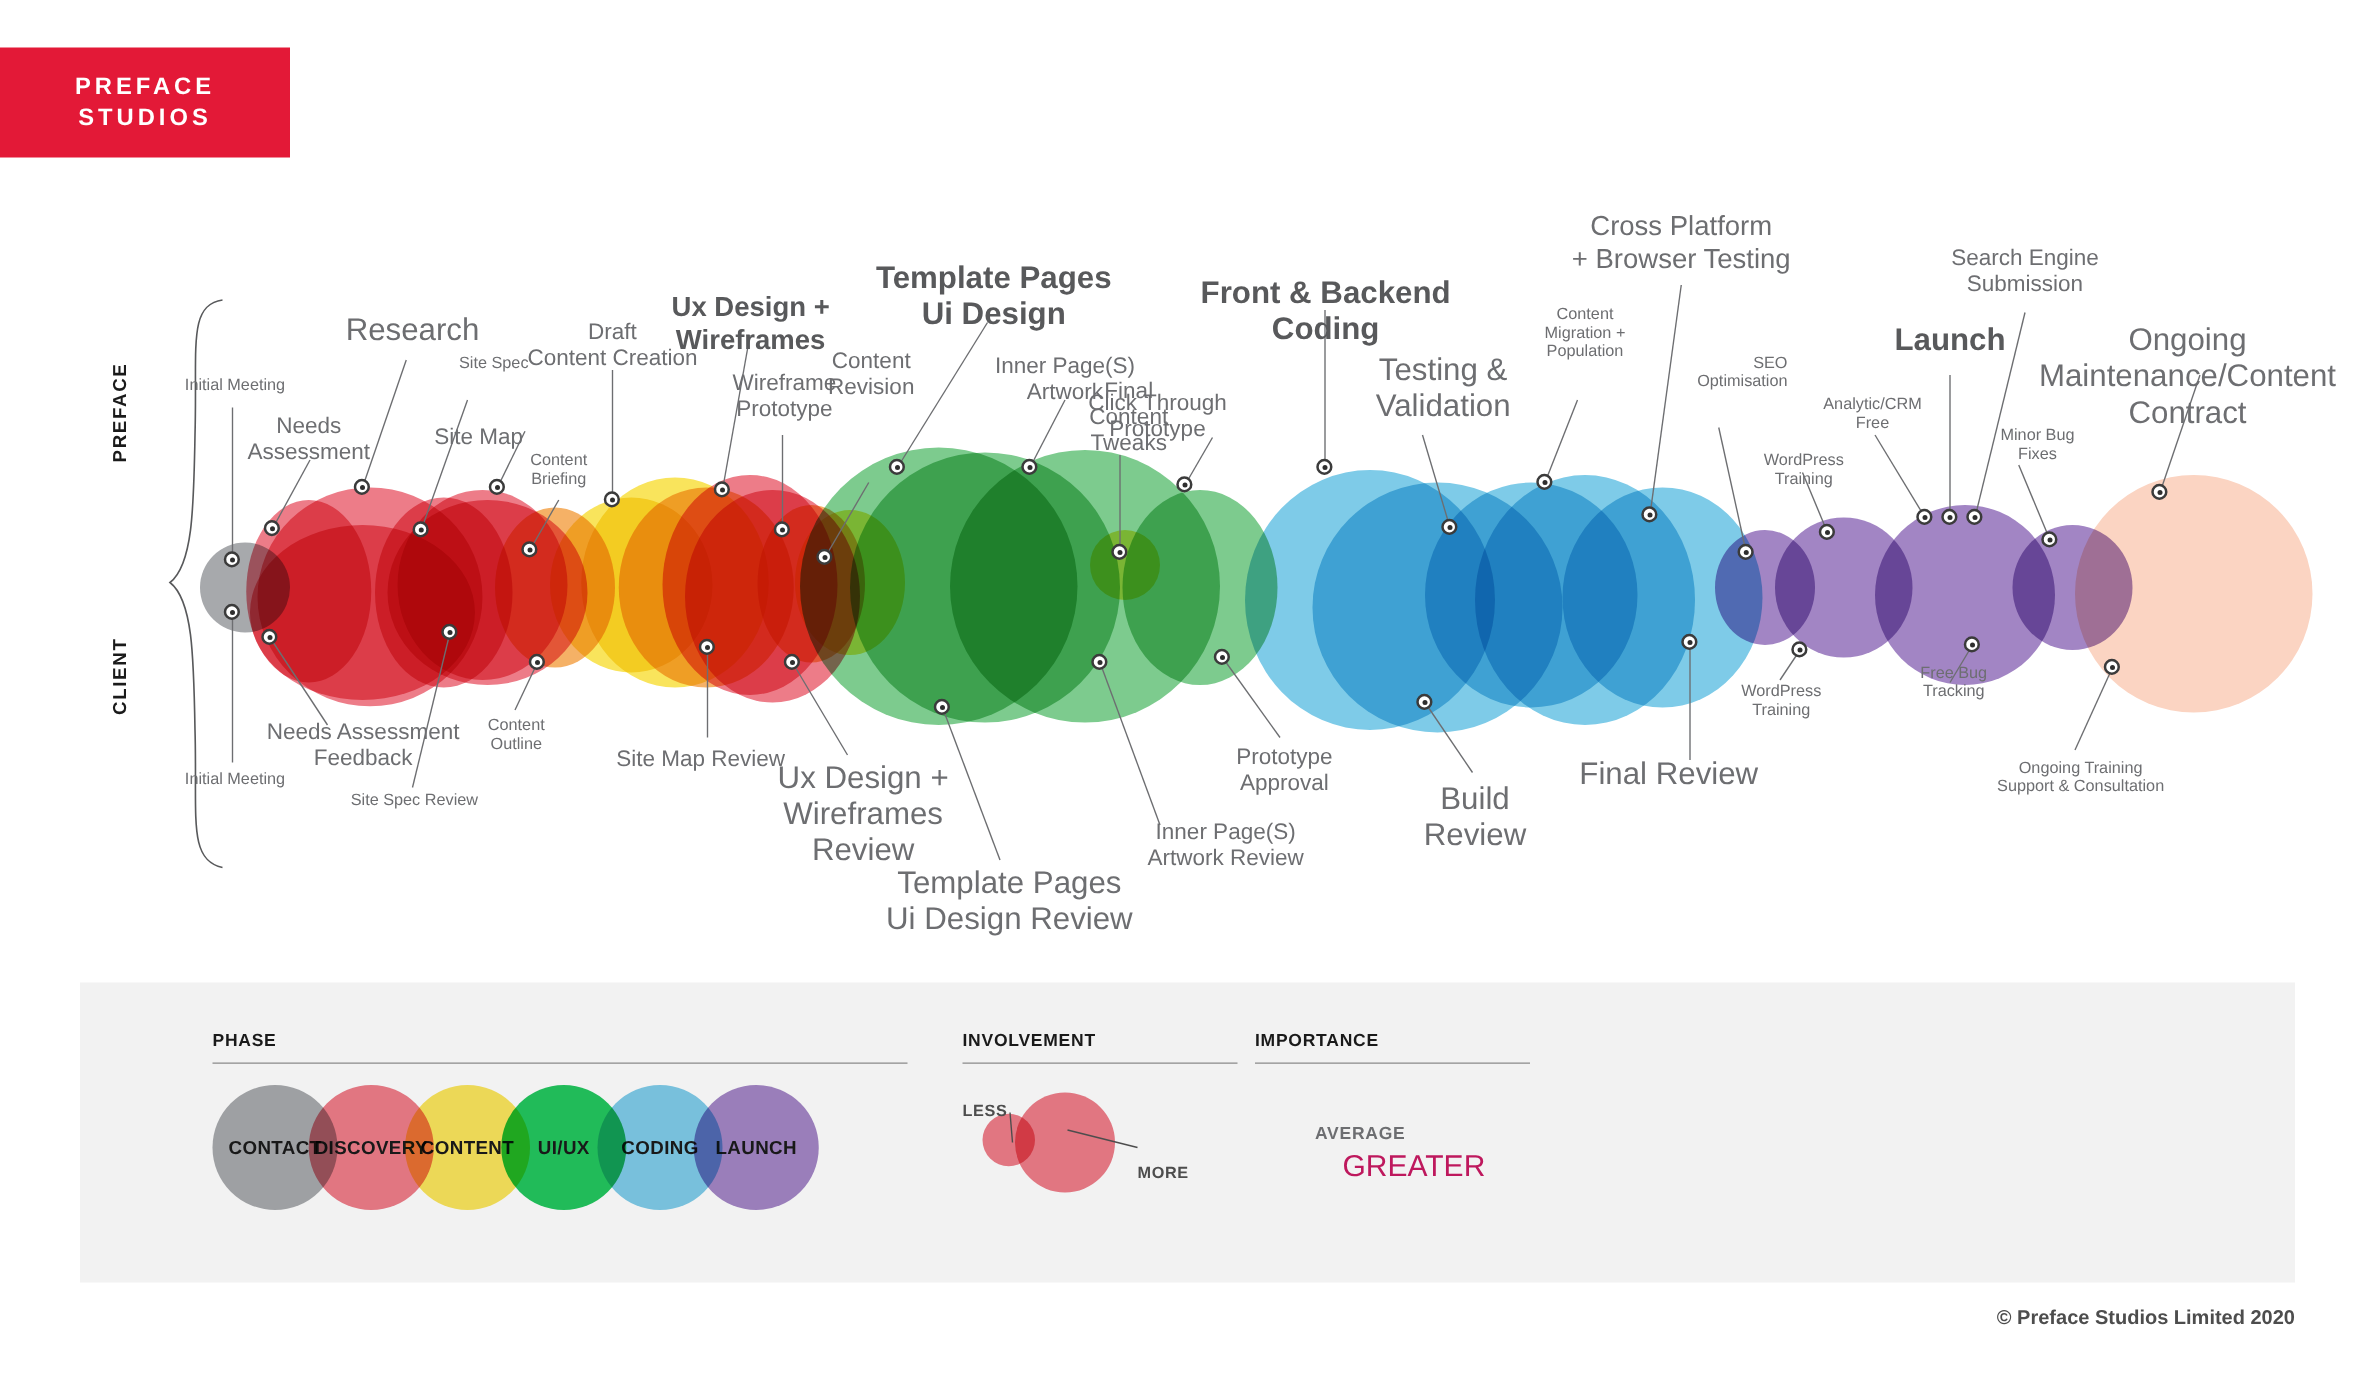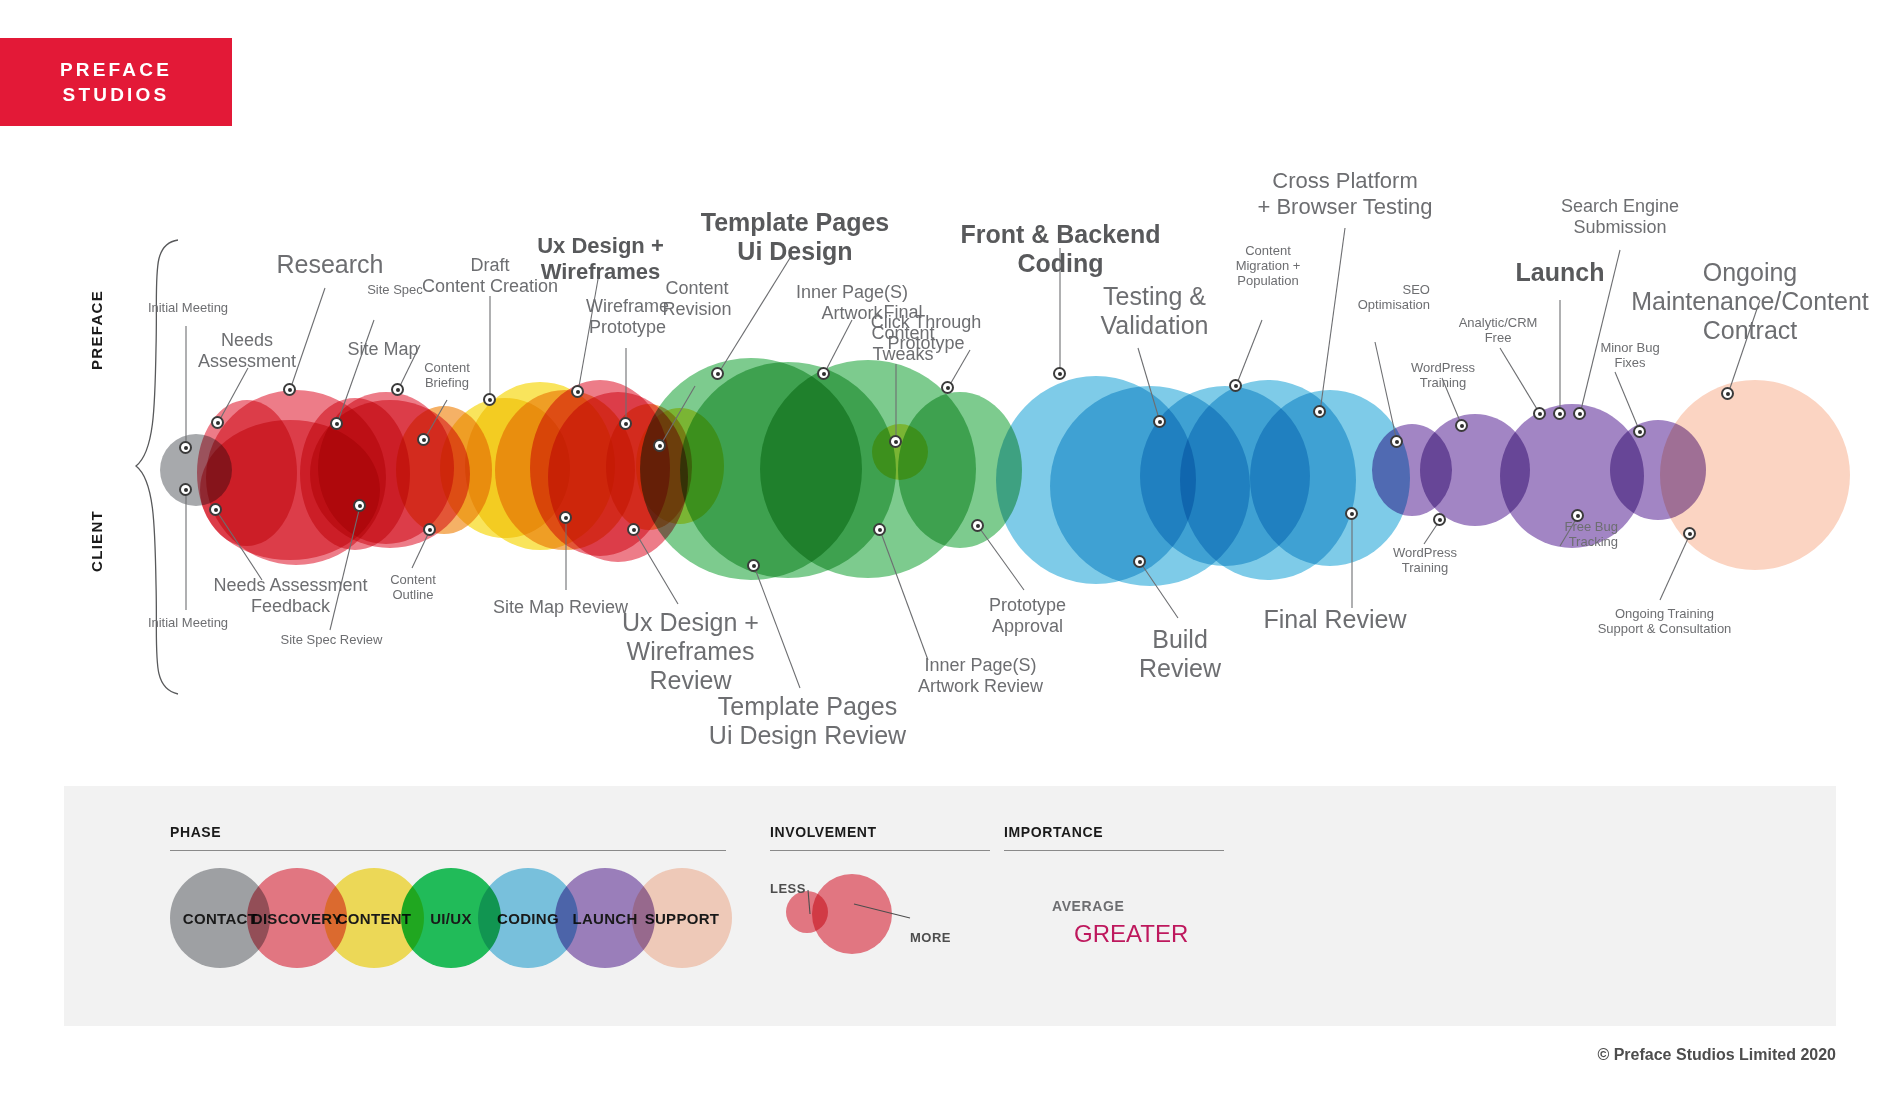--- a/index.html
+++ b/index.html
@@ -308,38 +308,37 @@
 Ui Design Review</div>
     <div class="lbl md ctr" style="left:898px;top:655px;width:165px;">Inner Page(S)
 Artwork Review</div>
     <div class="lbl md ctr" style="left:965px;top:595px;width:125px;">Prototype
 Approval</div>
     <div class="lbl xl ctr" style="left:1110px;top:625px;width:140px;">Build
 Review</div>
     <div class="lbl xl ctr" style="left:1240px;top:605px;width:190px;">Final Review</div>
     <div class="lbl sm ctr" style="left:1370px;top:545px;width:110px;">WordPress
 Training</div>
-    <div class="lbl sm ctr" style="left:1508px;top:519px;width:110px;text-align:right;">Free Bug
+    <div class="lbl sm ctr" style="left:1508px;top:530px;width:110px;">Free Bug
 Tracking</div>
     <div class="lbl sm ctr" style="left:1572px;top:606px;width:185px;">Ongoing Training
 Support &amp; Consultation</div>
   </div>
 
   <div class="legend-panel">
 
     <div class="legend-head" style="left:106px;top:38px;">PHASE</div>
     <div class="legend-rule" style="left:106px;top:64px;width:556px;"></div>
 
     <div class="phase-circle" style="left:106px;top:82px;width:100px;height:100px;background:#a7a9ac;">CONTACT</div>
     <div class="phase-circle" style="left:183px;top:82px;width:100px;height:100px;background:#ed7c88;">DISCOVERY</div>
     <div class="phase-circle" style="left:260px;top:82px;width:100px;height:100px;background:#f9e45c;">CONTENT</div>
     <div class="phase-circle" style="left:337px;top:82px;width:100px;height:100px;background:#22c55e;">UI/UX</div>
     <div class="phase-circle" style="left:414px;top:82px;width:100px;height:100px;background:#7ecbe8;">CODING</div>
     <div class="phase-circle" style="left:491px;top:82px;width:100px;height:100px;background:#a285c4;">LAUNCH</div>
-    <div class="phase-circle" style="left:568px;top:82px;width:100px;height:100px;background:#fbd4c2;">SUPPORT</div>
 
     <div class="legend-head" style="left:706px;top:38px;">INVOLVEMENT</div>
     <div class="legend-rule" style="left:706px;top:64px;width:220px;"></div>
     <div class="inv-circle" style="left:722px;top:105px;width:42px;height:42px;"></div>
     <div class="inv-circle" style="left:748px;top:88px;width:80px;height:80px;"></div>
     <svg style="position:absolute;left:700px;top:70px;width:230px;height:120px;" viewBox="0 0 230 120">
       <line x1="44" y1="34" x2="46" y2="58" stroke="#4d4d4d" stroke-width="1.1"></line>
       <line x1="90" y1="48" x2="146" y2="62" stroke="#4d4d4d" stroke-width="1.1"></line>
     </svg>
     <div class="inv-lbl" style="left:706px;top:95px;">LESS</div>

